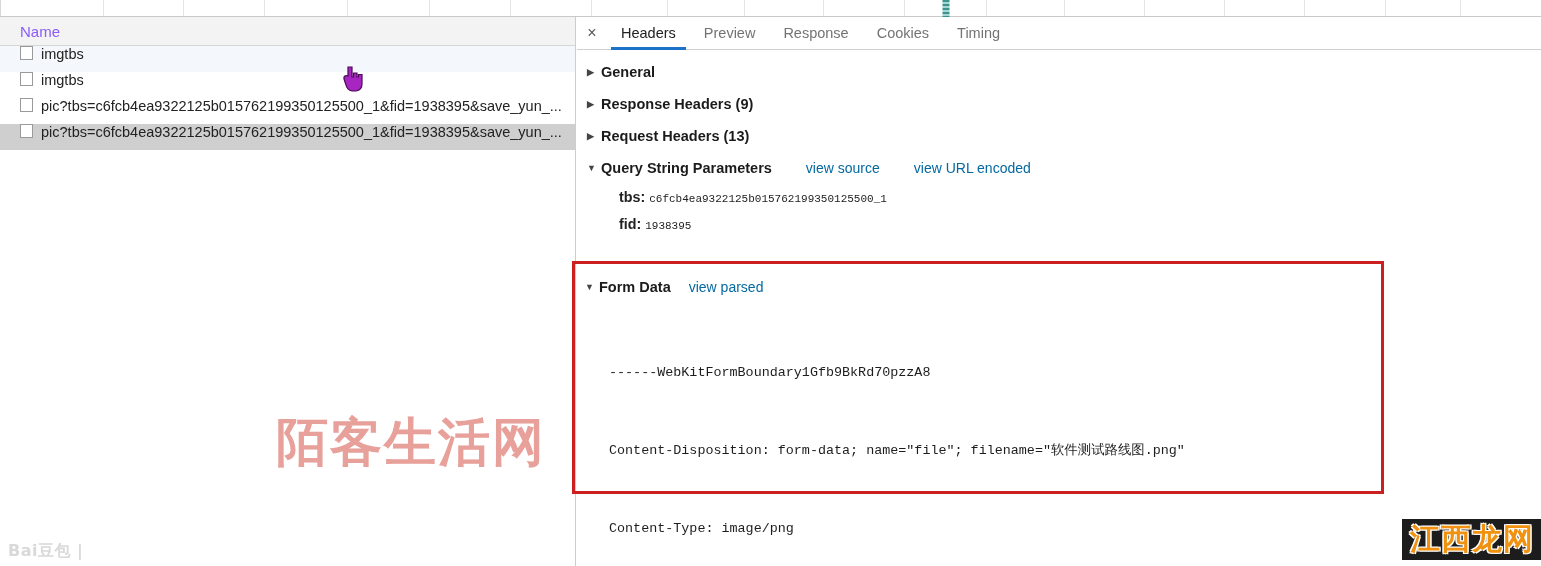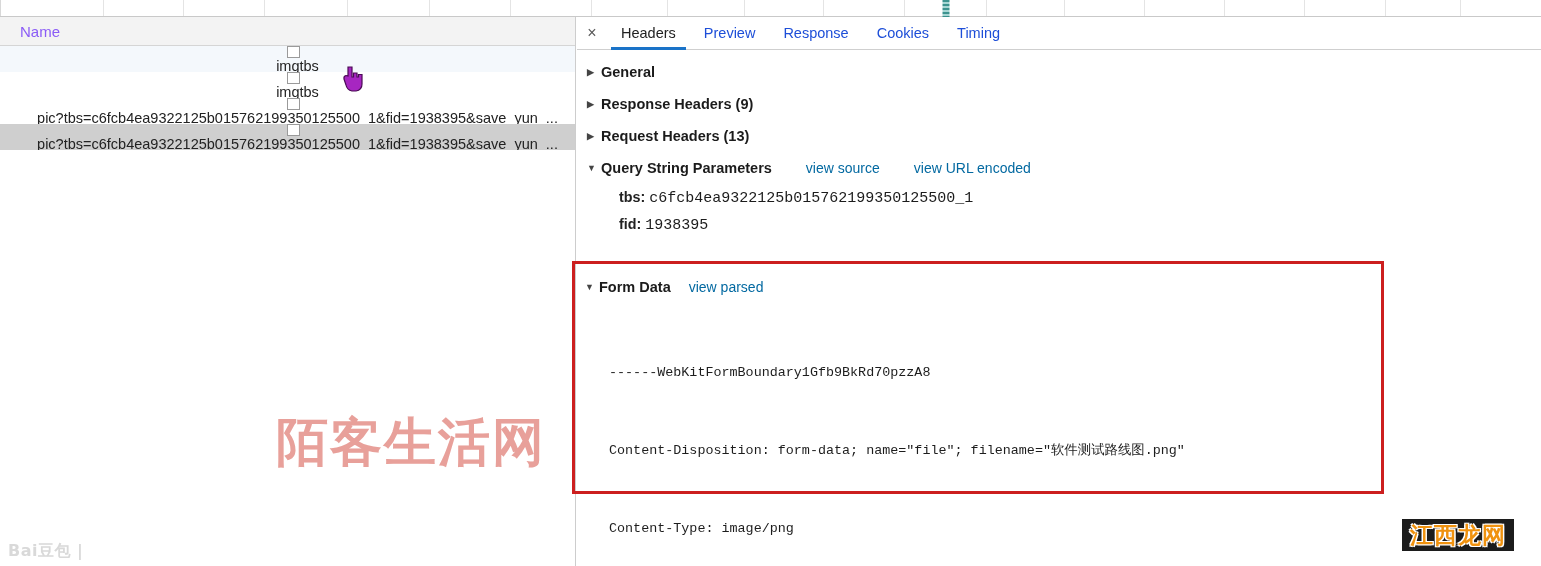--- a/index.html
+++ b/index.html
@@ -67,28 +67,27 @@
     padding-left: 20px;
     font-size: 15px;
     color: #8b5cf6;
     background: #f3f3f3;
     border-bottom: 1px solid #d5d5d5;
     box-sizing: border-box;
   }
   .req-row {
     height: 26px;
     display: flex;
-    align-items: center;
+    align-items: flex-start;
     padding-left: 20px;
     font-size: 14.5px;
     color: #222;
     white-space: nowrap;
     overflow: hidden;
     box-sizing: border-box;
-    flex-direction: column;
   }
   .req-row.tint   { background: #f4f8fc; }
   .req-row.plain  { background: #ffffff; }
   .req-row.selected { background: #cfcfcf; }
   .req-box {
     width: 13px;
     height: 14px;
     min-width: 13px;
     border: 1px solid #9a9a9a;
     background: #ffffff;
@@ -123,21 +122,21 @@
     justify-content: center;
     font-size: 16px;
     color: #5a5a5a;
     cursor: default;
   }
   .tab {
     padding: 0 14px;
     display: flex;
     align-items: center;
     font-size: 14.5px;
-    color: #1d4ed8;
+    color: #737373;
     position: relative;
     cursor: default;
   }
   .tab.active { color: #222; }
   .tab.active::after {
     content: "";
     position: absolute;
     left: 4px; right: 4px; bottom: -1px;
     height: 3px;
     background: #1a73c8;
@@ -175,21 +174,21 @@
     height: 27px;
     line-height: 27px;
     padding-left: 32px;
     font-size: 14.3px;
     color: #222;
     white-space: nowrap;
   }
   .kv b { font-weight: bold; }
   .kv .val {
     font-family: "Liberation Mono", monospace;
-    font-size: 15px;
+    font-size: 11px;
     color: #1c1c1c;
   }
 
   
   .redbox {
     position: absolute;
     left: 572px;
     top: 261px;
     width: 812px;
     height: 233px;
@@ -259,21 +258,21 @@
     user-select: none;
   }
   .wm-badge {
     position: absolute;
     left: 1402px;
     top: 519px;
     padding: 3px 8px;
     background: #1c1c1c;
     color: #f0920f;
     font-family: "DejaVu Sans", sans-serif;
-    font-size: 23px;
+    font-size: 30px;
     font-weight: bold;
     letter-spacing: 1px;
     line-height: 1.15;
     white-space: nowrap;
     user-select: none;
     text-shadow:
       -1.3px -1.3px 0 #ffffff,
        1.3px -1.3px 0 #ffffff,
       -1.3px  1.3px 0 #ffffff,
        1.3px  1.3px 0 #ffffff;

